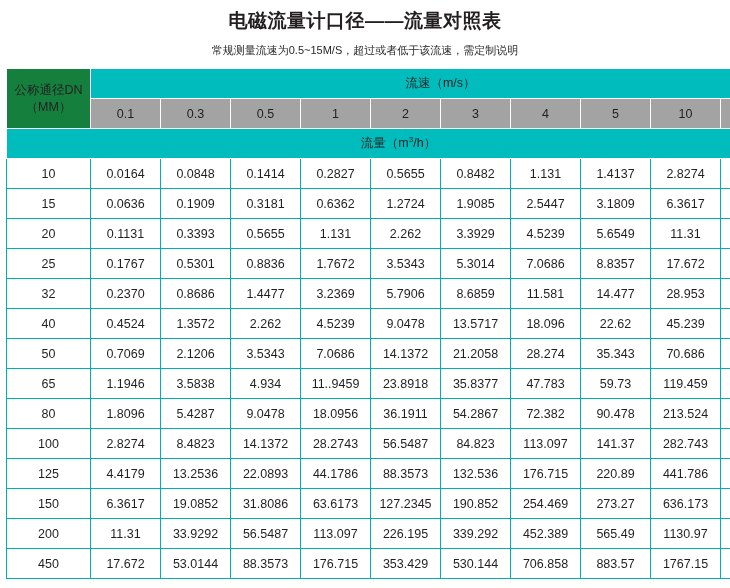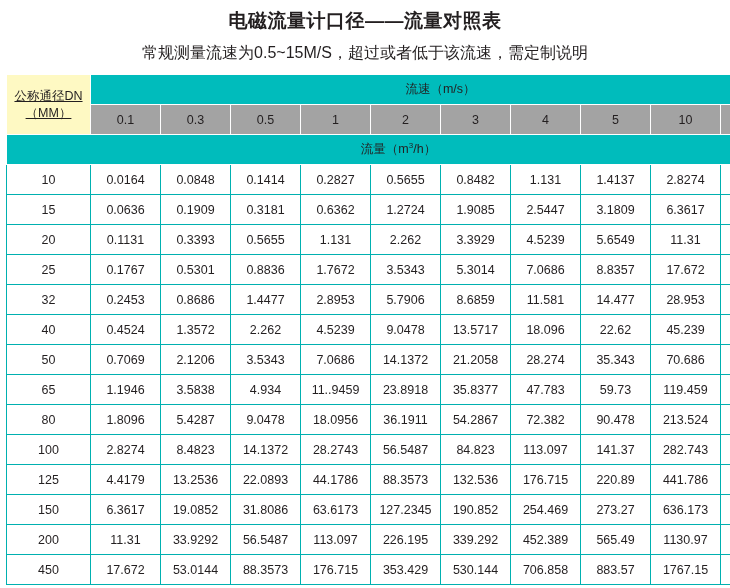--- a/index.html
+++ b/index.html
@@ -22,21 +22,21 @@
   .title {
     text-align: center;
     font-size: 19px;
     font-weight: bold;
     color: #231f20;
     padding-top: 8px;
     letter-spacing: 0.5px;
   }
   .subtitle {
     text-align: center;
-    font-size: 16px;
+    font-size: 11px;
     color: #231f20;
     padding-top: 9px;
     padding-bottom: 10px;
   }
   table.flow {
     border-collapse: collapse;
     width: 718px;
     margin: 0 auto;
     table-layout: fixed;
   }
@@ -51,27 +51,26 @@
     color: #231f20;
   }
   .hdr {
     background: #a3a3a3;
     color: #ffffff;
     font-weight: bold;
     font-size: 13px;
     border-color: #ffffff !important;
   }
   .hdr-left {
-    background: #fef9c3;
+    background: #15803d;
     color: #ffffff;
     font-weight: bold;
     font-size: 12.5px;
     line-height: 1.35;
     border-color: #ffffff !important;
-    text-decoration: underline;
   }
   .hdr-speed {
     background: #00bcbc;
     color: #ffffff;
     font-weight: bold;
     font-size: 13.5px;
     border-color: #ffffff !important;
   }
   .hdr-unit {
     background: #00bcbc;
@@ -186,24 +185,24 @@
         <td class="data">1.7672</td>
         <td class="data">3.5343</td>
         <td class="data">5.3014</td>
         <td class="data">7.0686</td>
         <td class="data">8.8357</td>
         <td class="data">17.672</td>
         <td class="data">26.507</td>
       </tr>
       <tr>
         <td class="dn-cell">32</td>
-        <td class="data">0.2453</td>
+        <td class="data">0.2370</td>
         <td class="data">0.8686</td>
         <td class="data">1.4477</td>
-        <td class="data">2.8953</td>
+        <td class="data">3.2369</td>
         <td class="data">5.7906</td>
         <td class="data">8.6859</td>
         <td class="data">11.581</td>
         <td class="data">14.477</td>
         <td class="data">28.953</td>
         <td class="data">43.43</td>
       </tr>
       <tr>
         <td class="dn-cell">40</td>
         <td class="data">0.4524</td>

